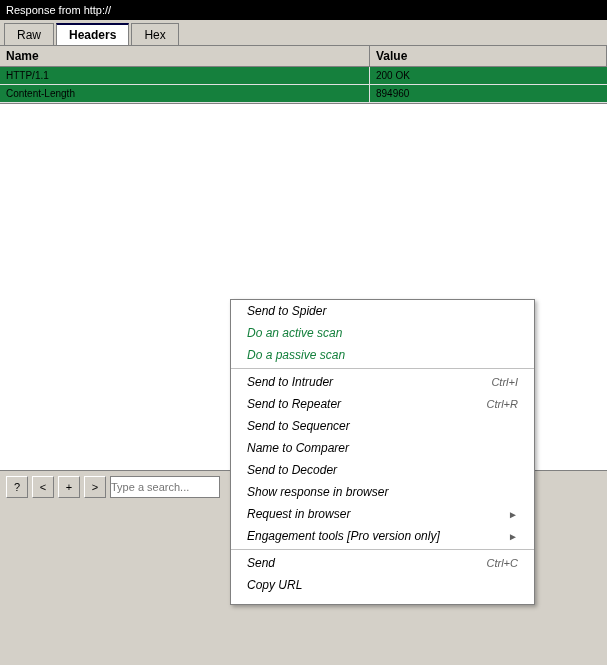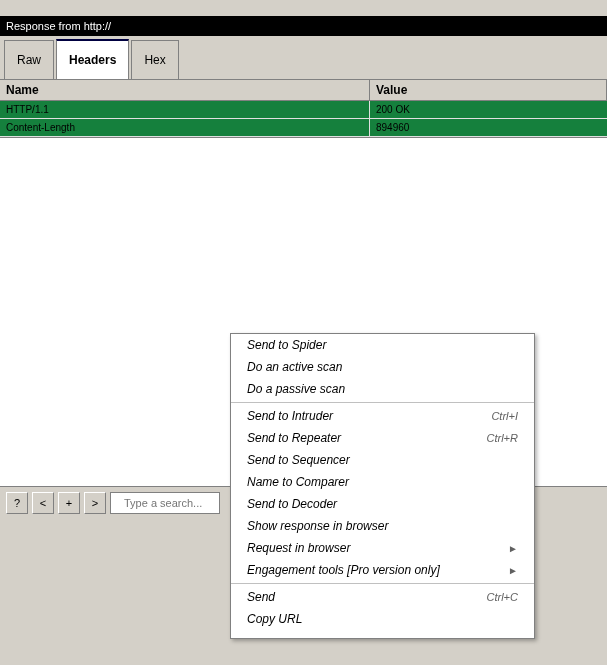--- a/index.html
+++ b/index.html
@@ -55,21 +55,21 @@
       padding: 3px 4px 0 4px;
       display: flex;
       align-items: flex-end;
       border-bottom: 1px solid #808080;
     }
 
     .tab {
       background: #d4d0c8;
       border: 1px solid #808080;
       border-bottom: none;
-      padding: 19px 12px;
+      padding: 2px 12px;
       font-size: 12px;
       cursor: pointer;
       margin-right: 2px;
       height: 22px;
       display: flex;
       align-items: center;
     }
 
     .tab.active {
       background: #fff;
@@ -156,21 +156,21 @@
       font-size: 11px;
       cursor: pointer;
       display: flex;
       align-items: center;
       justify-content: center;
     }
 
     .search-input {
       background: #fff;
       border: 1px solid #808080;
-      padding: 2px 13px;
+      padding: 2px 0;
       font-size: 11px;
       height: 22px;
       width: 110px;
       color: #888;
     }
 
     
     .context-menu {
       position: absolute;
       top: 195px;
@@ -186,21 +186,21 @@
       padding: 4px 16px;
       font-size: 12px;
       cursor: pointer;
       display: flex;
       align-items: center;
       justify-content: space-between;
       white-space: nowrap;
     }
 
     .menu-item.disabled {
-      color: #000000;
+      color: #15803d;
       cursor: default;
     }
 
     .menu-shortcut {
       color: #606060;
       margin-left: 20px;
       font-size: 11px;
     }
 
     .menu-arrow {
@@ -212,21 +212,20 @@
       height: 1px;
       background: #c0c0c0;
       margin: 2px 0;
     }
 
     .main-wrapper {
       display: flex;
       flex-direction: column;
       height: 502px;
       position: relative;
-      margin-top: 16px;
     }
   </style>
 </head>
 <body>
 
 <div class="main-wrapper">
 
   <div class="title-bar">
     <span>Response from http://</span>
   </div>

